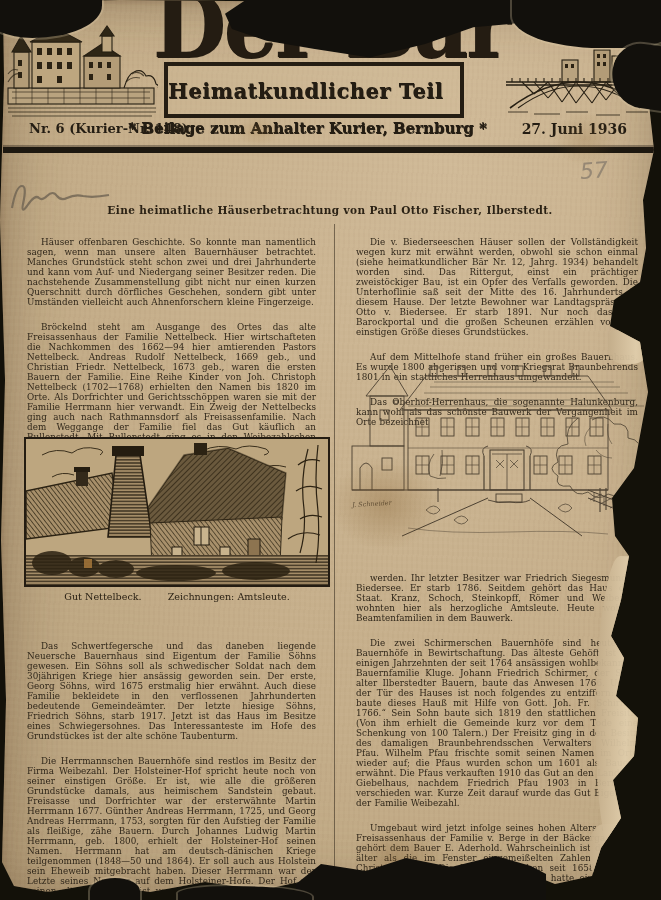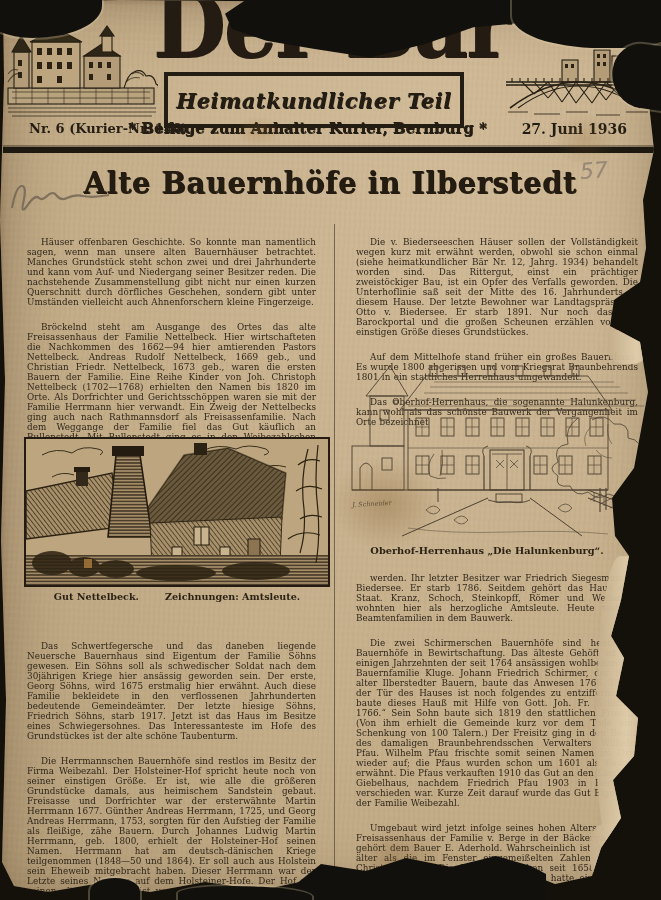--- a/index.html
+++ b/index.html
@@ -25,23 +25,23 @@
   
   .tear{position:absolute;background:#12100c;}
   .tear.rim{box-shadow:0 0 0 2px rgba(226,208,174,.28);}
   
   .flap{position:absolute;background:linear-gradient(90deg,#c3ad8a,#e0cdab 70%,#d4c09c);
         opacity:.95;}
   
   .m-title{position:absolute;top:-24px;left:0;width:100%;text-align:center;
     font-size:84px;font-weight:bold;color:#241c12;letter-spacing:-2px;
     transform:scaleY(1.06);text-shadow:1px 1px 0 #241c12;}
-  .section-box{position:absolute;left:164px;top:72px;width:292px;height:48px;
-    border:4px solid #241d13;display:flex;align-items:center;justify-content:center;
-    background:rgba(210,190,155,.25);font-style:italic;}
+  .section-box{position:absolute;left:164px;top:62px;width:292px;height:48px;
+    border:4px solid #241d13;display:flex;align-items:center;
+    background:rgba(210,190,155,.25);}
   .section-box span{font-size:21px;font-weight:bold;color:#241d13;letter-spacing:.5px;
     text-shadow:.6px .6px 0 #241d13;}
   .vignette{position:absolute;}
   .dateline{position:absolute;top:119px;left:0;width:655px;height:22px;
     font-weight:bold;color:#241d13;font-size:13px;}
   .dateline .iss{position:absolute;left:29px;top:2px;}
   .dateline .ctr{position:absolute;left:0;right:40px;top:0;text-align:center;font-size:15px;
     text-shadow:.5px .5px 0 #241d13;}
   .dateline .dat{position:absolute;right:28px;top:2px;font-size:14px;}
   .thickrule{position:absolute;left:3px;top:147px;width:652px;height:6px;background:#1d1810;
@@ -61,21 +61,21 @@
   .lc1{left:12px;top:222px;width:319px;}
   .lc2{left:12px;top:626px;width:319px;}
   .rc1{left:341px;top:222px;width:312px;}
   .rc2{left:341px;top:558px;width:312px;}
   .colrule{position:absolute;left:334px;top:224px;height:660px;width:1px;
     background:rgba(48,39,26,.55);}
   
   .ill-left{position:absolute;left:24px;top:437px;width:302px;height:146px;
     border:2px solid #241c12;background:#bfa883;}
   .cap-left{position:absolute;left:24px;top:591px;width:306px;display:flex;
-    justify-content:center;gap:26px;font-size:9.6px;font-weight:bold;color:#2b2215;}
+    justify-content:center;gap:26px;font-size:9.6px;font-weight:normal;color:#2b2215;}
   .ill-right{position:absolute;left:338px;top:358px;width:316px;height:184px;}
   .cap-right{position:absolute;left:341px;top:545px;width:292px;text-align:center;
     font-size:9.8px;font-weight:bold;color:#2b2215;}
   .sig{position:absolute;left:352px;top:500px;font-size:6.5px;font-style:italic;
     color:#5a4d3a;transform:rotate(-3deg);}
   .pencil-svg{position:absolute;left:6px;top:174px;}
 </style>
 </head>
 <body>
 
@@ -160,21 +160,21 @@
       </g>
     </svg>
 
     <div class="dateline">
       <span class="iss">Nr. 6 (Kurier-Nr. 148)</span>
       <span class="ctr">*  Beilage zum Anhalter Kurier, Bernburg  *</span>
       <span class="dat">27. Juni 1936</span>
     </div>
     <div class="thickrule"></div>
 
-    <div class="a-title">Alte Bauernhöfe in Ilberstedt</div>
+    <div class="a-sub">Eine heimatliche Häuserbetrachtung von Paul Otto Fischer, Ilberstedt.</div>
     <div class="pencil-num">57</div>
     <svg class="pencil-svg" width="110" height="46" viewBox="0 0 110 46">
       <path d="M6,34 q4,-22 10,-22 q5,0 1,18 q-2,10 4,2 q8,-12 12,-8 q3,3 8,-2 q6,-6 10,0 q4,5 10,2 q8,-4 16,-2 q10,2 26,-1" fill="none" stroke="#6e6353" stroke-width="2.2" opacity=".8"></path>
     </svg>
 
     <div class="colrule"></div>
 
     <div class="col lc1">
       <p>Häuser offenbaren Geschichte. So konnte man namentlich sagen, wenn man unsere alten Bauernhäuser betrachtet. Manches Grundstück steht schon zwei und drei Jahrhunderte und kann vom Auf- und Niedergang seiner Besitzer reden. Die nachstehende Zusammenstellung gibt nicht nur einen kurzen Querschnitt durch dörfliches Geschehen, sondern gibt unter Umständen vielleicht auch Ahnenforschern kleine Fingerzeige.</p>
       <p>Bröckelnd steht am Ausgange des Ortes das alte Freisassenhaus der Familie Nettelbeck. Hier wirtschafteten die Nachkommen des 1662—94 hier amtierenden Pastors Nettelbeck. Andreas Rudolf Nettelbeck, 1669 geb., und Christian Friedr. Nettelbeck, 1673 geb., waren die ersten Bauern der Familie. Eine Reihe Kinder von Joh. Christoph Nettelbeck (1702—1768) erhielten den Namen bis 1820 im Orte. Als Dorfrichter und Gerichtsschöppen waren sie mit der Familie Herrmann hier verwandt. Ein Zweig der Nettelbecks ging auch nach Rathmannsdorf als Freisassenfamilie. Nach dem Weggange der Familie fiel das Gut käuflich an Bullenstedt. Mit Bullenstedt ging es in den Weibezahlschen Besitz über. Das „Nettelbecksche“ Haus, dessen Name heute noch im Volksmunde geblieben ist, gehört mit zu den ältesten des Dorfes. Malerisch wirkt der alte hinter dem Giebel aufsteigende Kamin. Es wird seit langem von Arbeiterfamilien bewohnt.</p>
@@ -301,21 +301,20 @@
         <path d="M250,132 L312,156 M250,140 L310,164" stroke-width="1"></path>
         <path d="M256,134 v10 M266,138 v10 M276,142 v10 M286,146 v10 M296,150 v10 M252,142 l12,-6 M262,146 l12,-6 M272,150 l12,-6 M282,154 l12,-6" opacity=".8"></path>
         <path d="M150,140 L64,178 M192,140 L244,178" stroke-width="1"></path>
         <path d="M150,142 q10,4 22,2 q12,2 20,-2"></path>
         <rect x="158" y="136" width="26" height="8"></rect>
         <path d="M88,152 q8,-8 14,0 q-6,8 -14,0 M116,162 q8,-8 14,0 q-6,8 -14,0 M220,150 q8,-8 14,0 q-6,8 -14,0" opacity=".8"></path>
         <path d="M70,170 q40,6 100,4 q60,-2 100,2" opacity=".5"></path>
       </g>
     </svg>
     <div class="sig">J. Schneider</div>
-    <div class="cap-right">Oberhof-Herrenhaus „Die Halunkenburg“.</div>
 
     <div class="col rc2">
       <p>werden. Ihr letzter Besitzer war Friedrich Siegesmund v. Biedersee. Er starb 1786. Seitdem gehört das Haus dem Staat. Kranz, Schoch, Steinkopff, Römer und Weibezahl wohnten hier als herzogliche Amtsleute. Heute wohnen Beamtenfamilien in dem Bauwerk.</p>
       <p>Die zwei Schirmerschen Bauernhöfe sind heute als Bauernhöfe in Bewirtschaftung. Das älteste Gehöft ist seit einigen Jahrzehnten der seit 1764 ansässigen wohlbekannten Bauernfamilie Kluge. Johann Friedrich Schirmer, der Sohn alter Ilberstedter Bauern, baute das Anwesen 1766. Ueber der Tür des Hauses ist noch folgendes zu entziffern: „Ich baute dieses Hauß mit Hilfe von Gott. Joh. Fr. Schirmer 1766.“ Sein Sohn baute sich 1819 den stattlichen Freisitz. (Von ihm erhielt die Gemeinde kurz vor dem Tode eine Schenkung von 100 Talern.) Der Freisitz ging in den Besitz des damaligen Braunbehrendsschen Verwalters Wilhelm Pfau. Wilhelm Pfau frischte somit seinen Namen im Orte wieder auf; die Pfaus wurden schon um 1601 als Bauern erwähnt. Die Pfaus verkauften 1910 das Gut an den Landwirt Giebelhaus, nachdem Friedrich Pfau 1903 in Bernburg verschieden war. Kurze Zeit darauf wurde das Gut Eigentum der Familie Weibezahl.</p>
       <p>Umgebaut wird jetzt infolge seines hohen Alters das alte Freisassenhaus der Familie v. Berge in der Bäckergasse. Es gehört dem Bauer E. Aderhold. Wahrscheinlich ist das Haus älter als die im Fenster eingemeißelten Zahlen von Joh. Christoph 1703. Die Familie ist schon seit 1658 hier als Bauernfamilie gewesen. J. Chr. v. Berge hatte eine Tochter des Grönaer Joh. Christoph Horst zur Frau und hat viel zur Erweiterung des Grundstücks beigetragen. Ende des 18. Jahrhunderts gehörte es der Familie Buran. Woldemar v. Biedersee kaufte das Gut; seine Nachkommen bewohnten es bis 1934.</p>
       <p>Das ehemalige Liebausche Gut ist seit zwei Generationen im Besitze der Familie Wilhelm Biermordt. Zwar existieren zwei Bauern gleichen Namens (Liebau). Doch ist wohl die 1662 genannte Familie Liebau im Gute der Bäckergasse als Stammbauern zu vermuten. Die Familie Zoll-Liebau steht mit Liebau in keinem verwandtschaftlichen Verhältnis.</p>
     </div>
 
     <div class="stain" style="left:330px;top:458px;width:110px;height:92px;background:radial-gradient(closest-side,rgba(128,92,44,.34),rgba(128,92,44,0));"></div>
     <div class="stain" style="left:352px;top:828px;width:92px;height:62px;background:radial-gradient(closest-side,rgba(120,85,40,.3),rgba(120,85,40,0));"></div>

